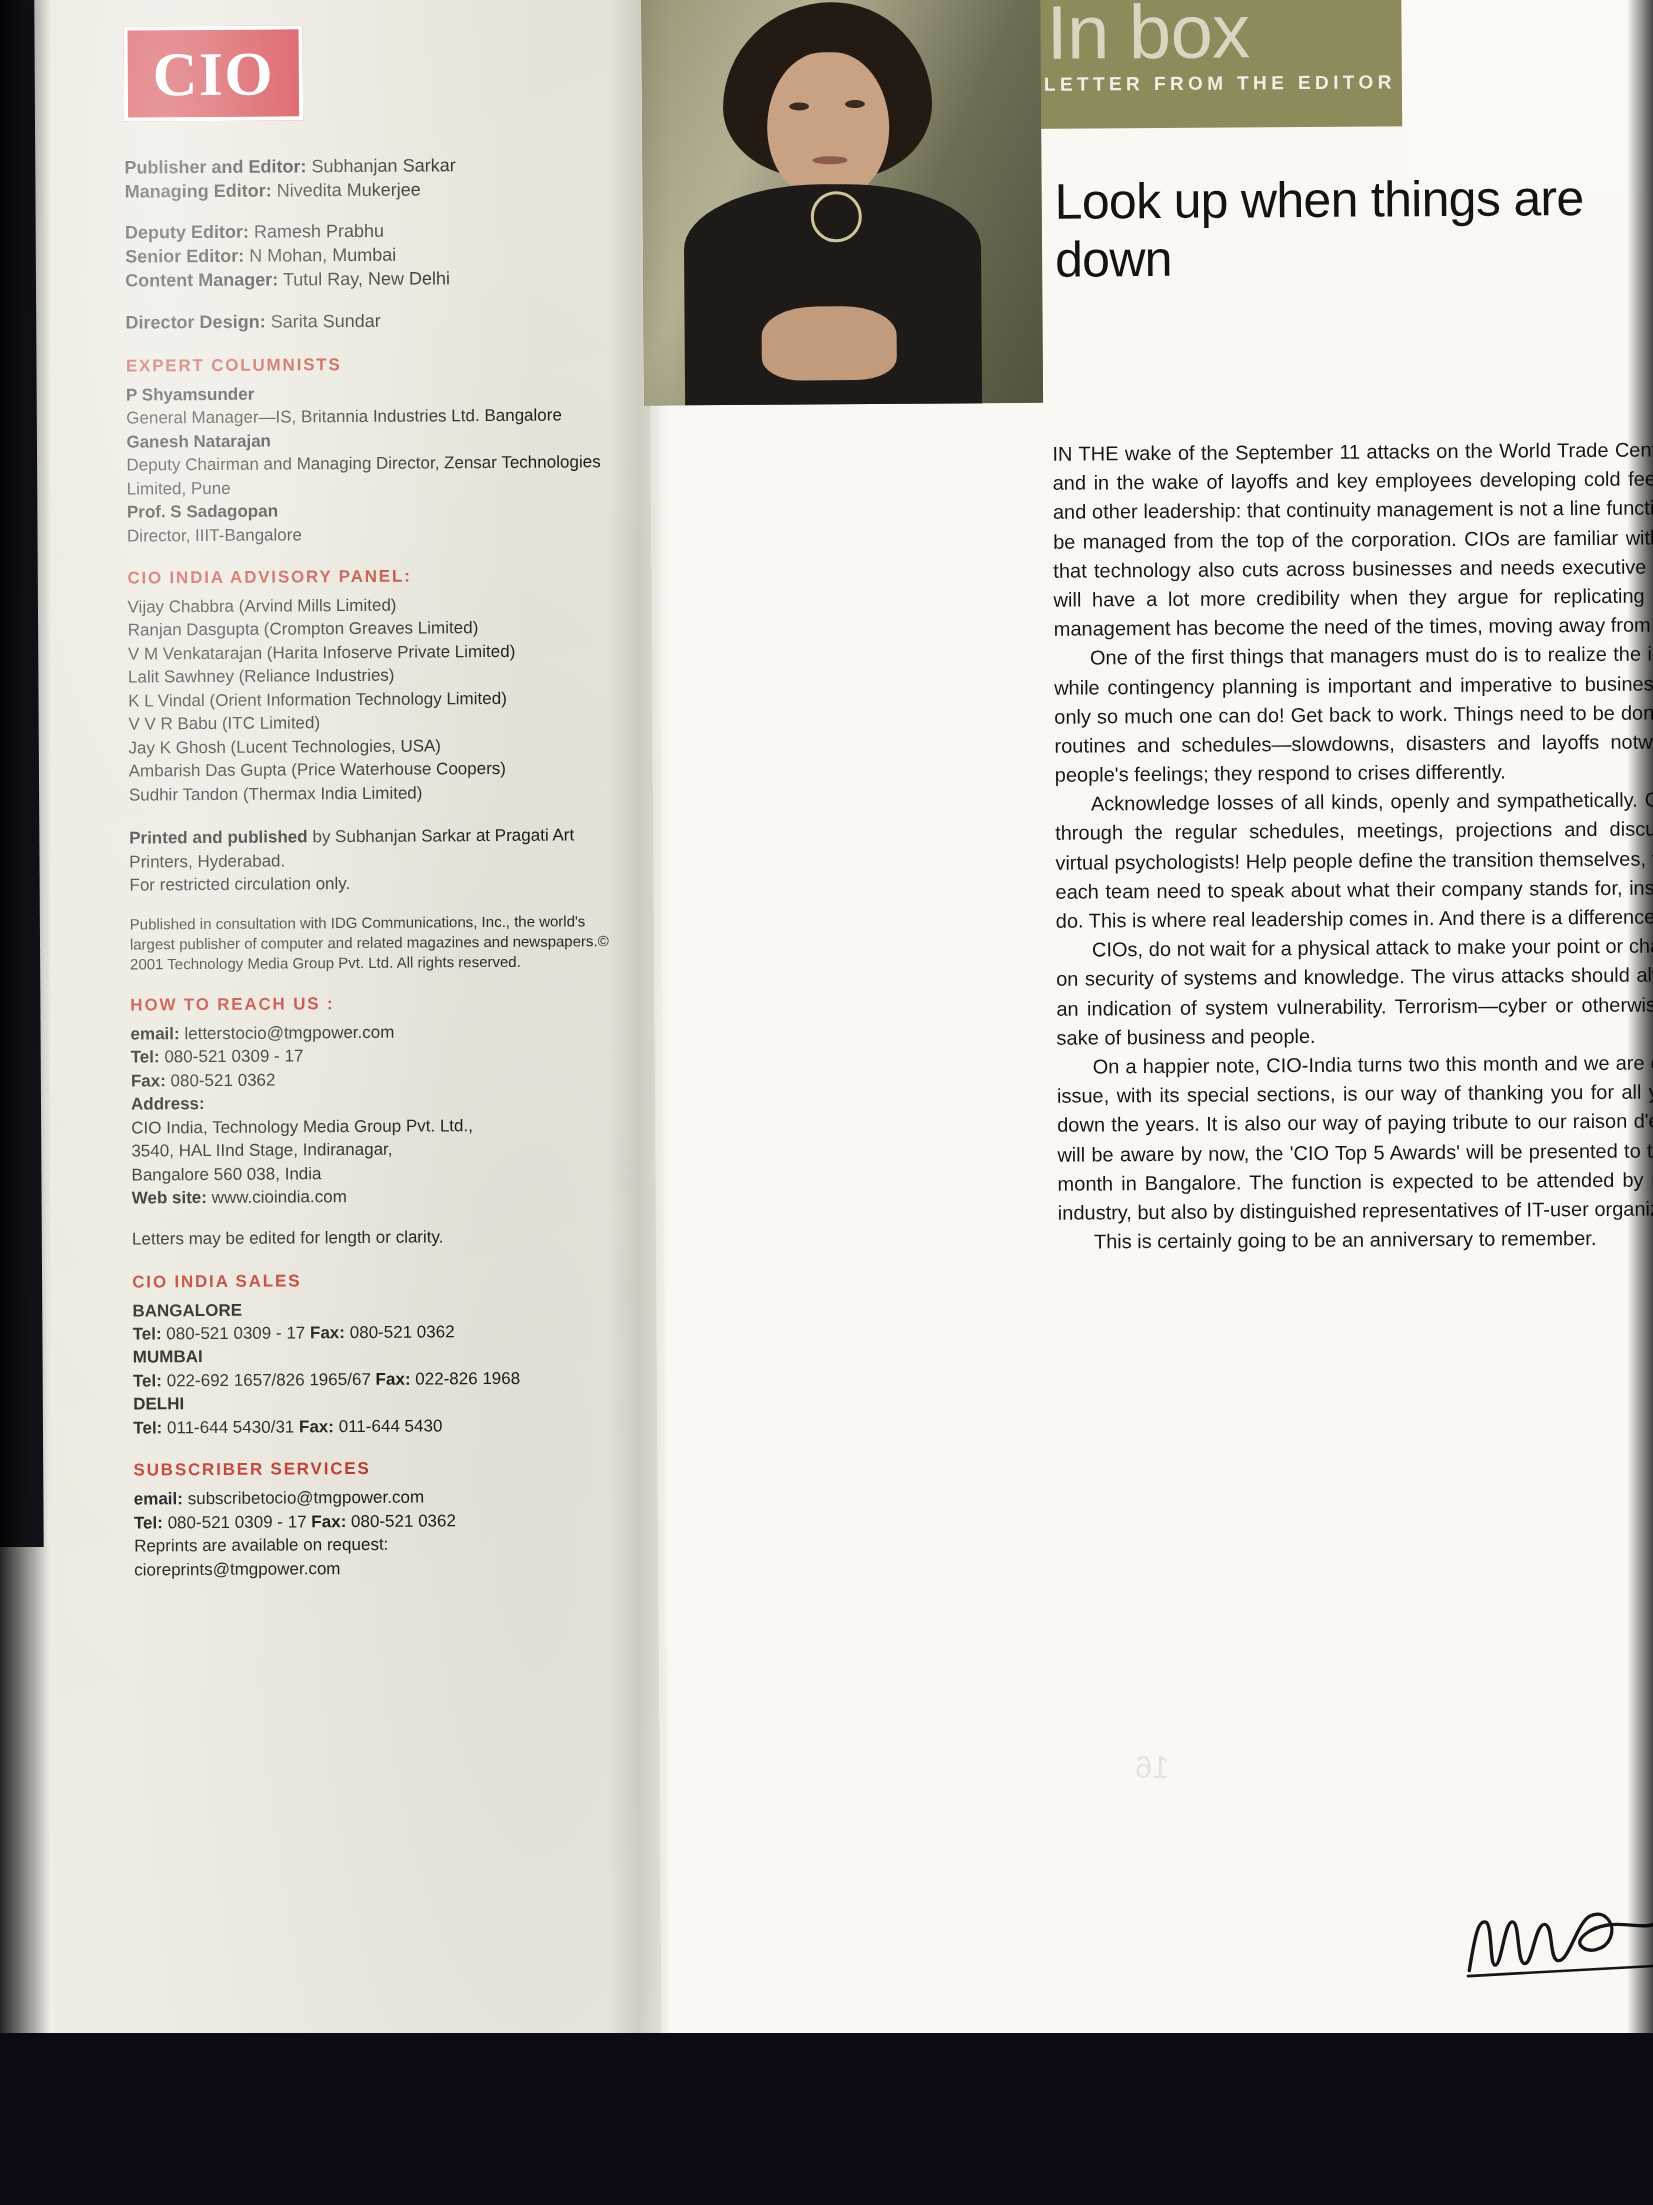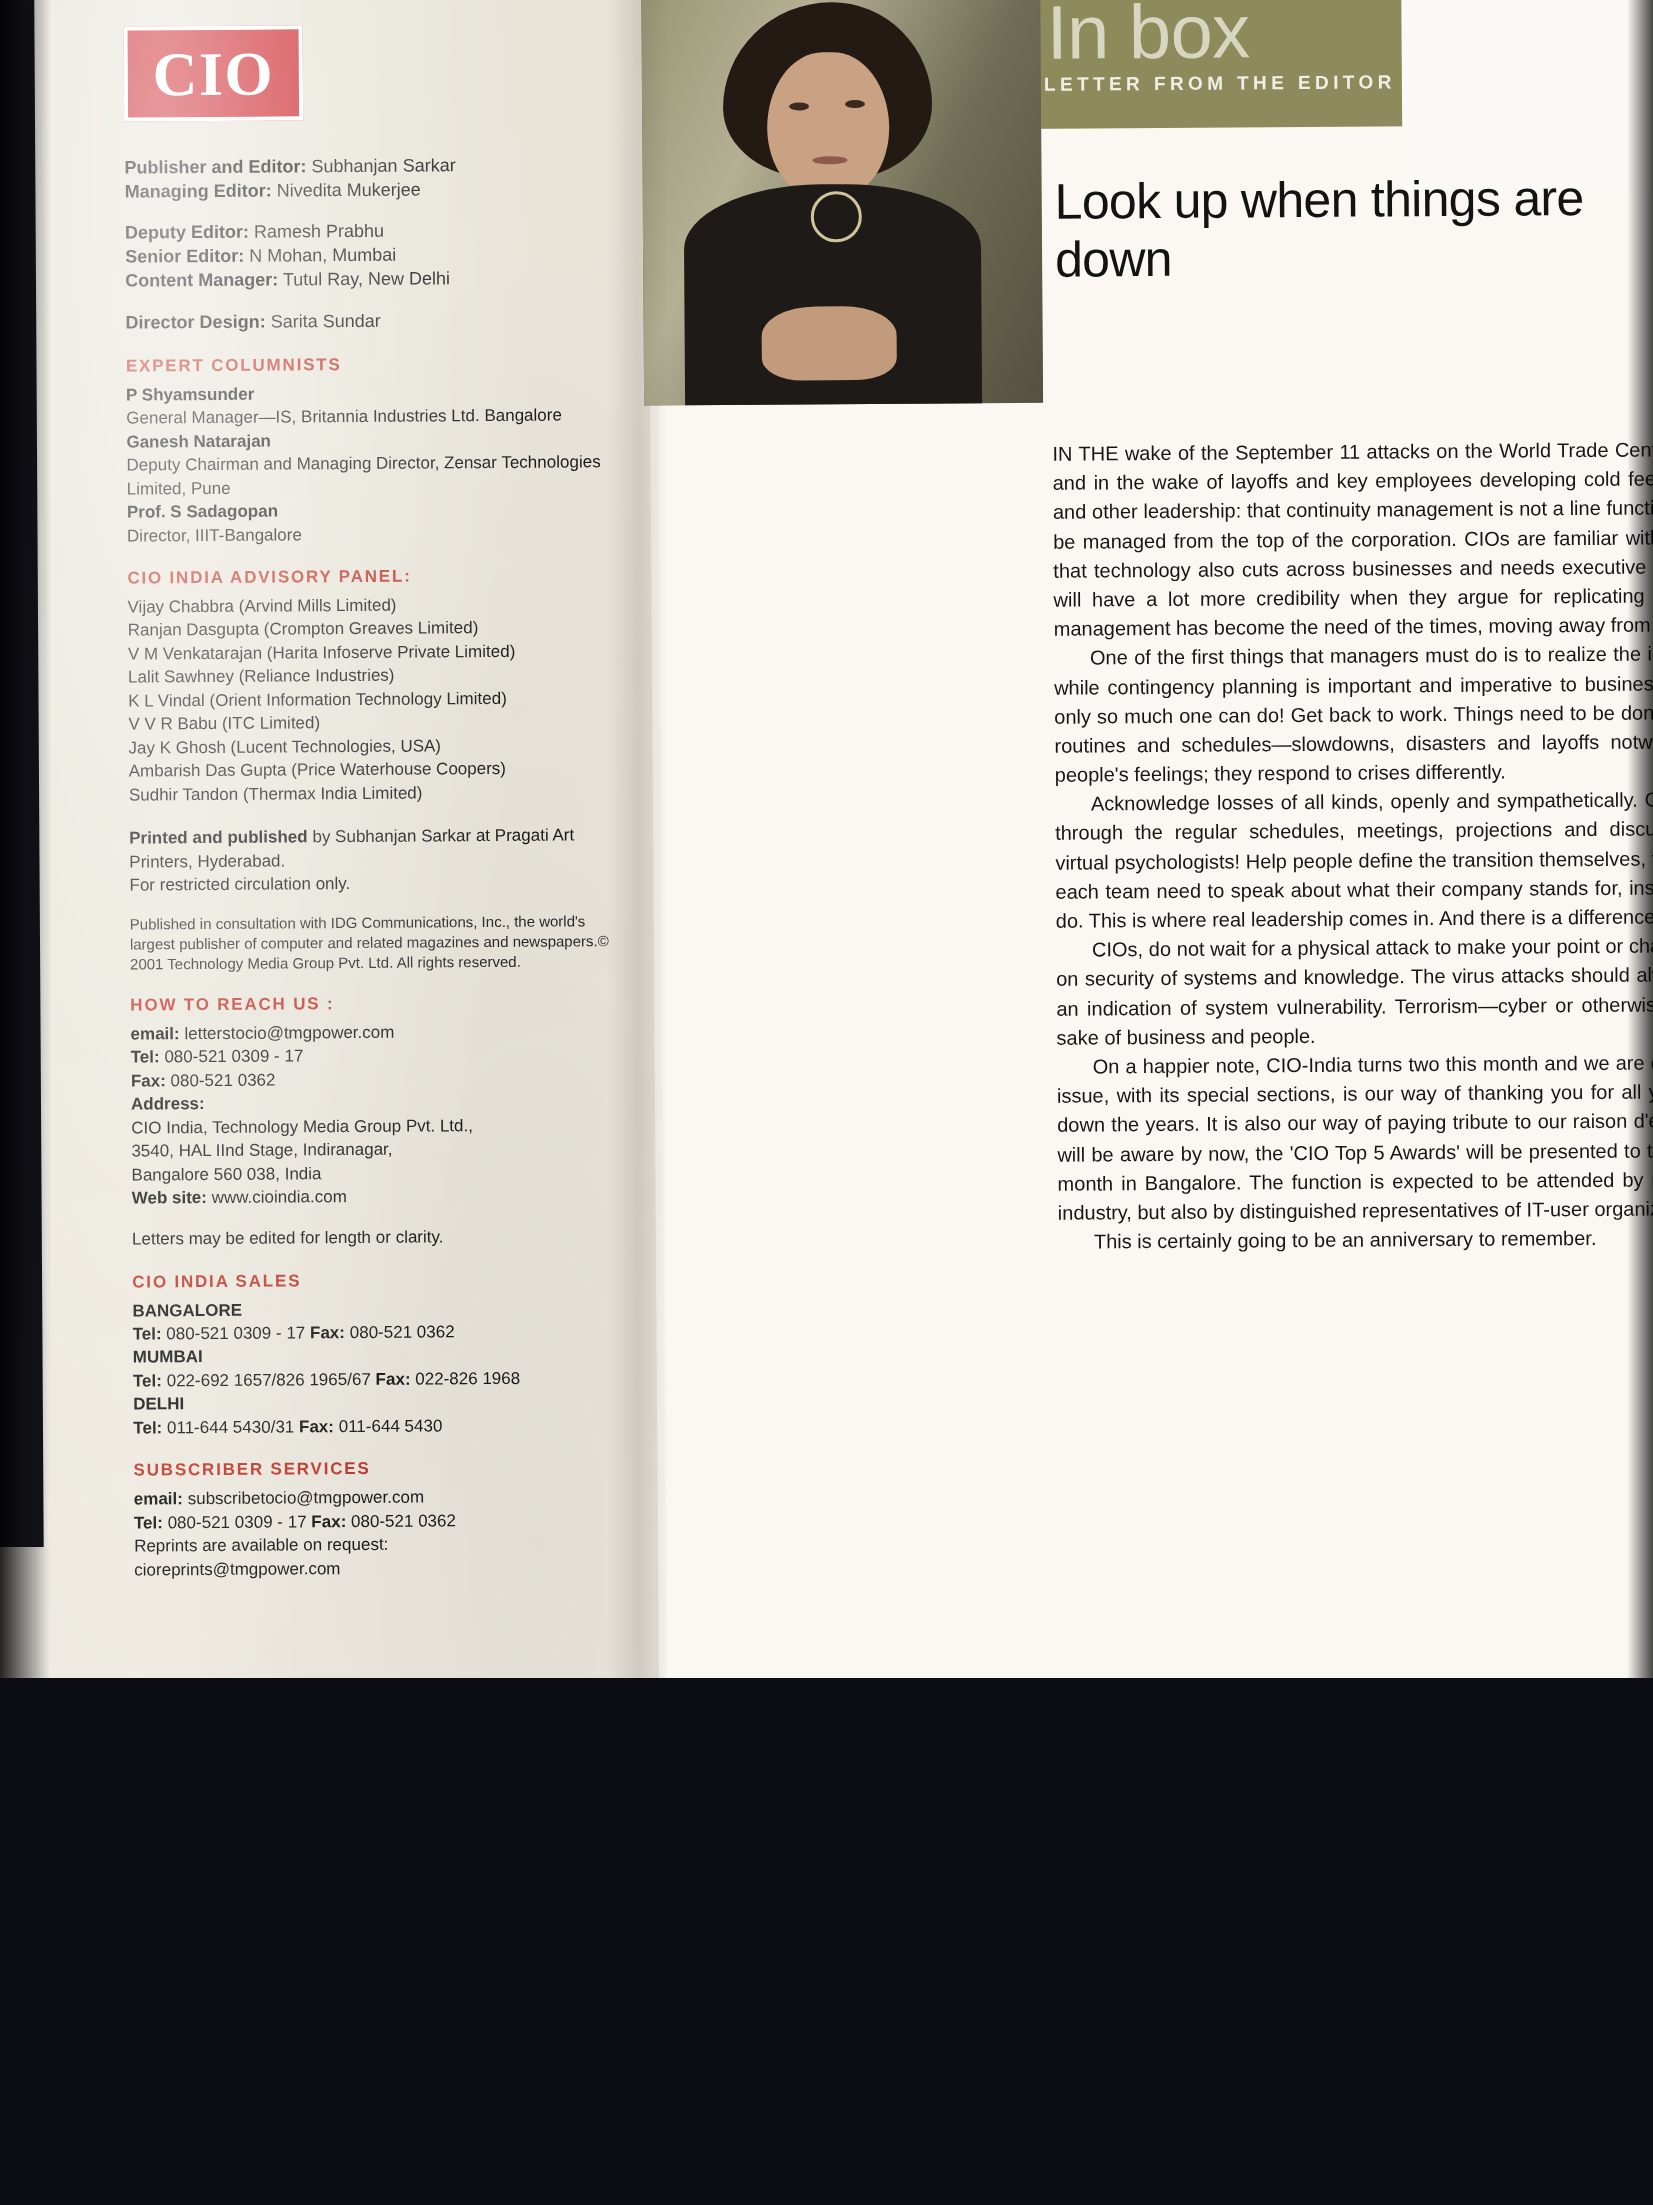--- a/index.html
+++ b/index.html
@@ -9,21 +9,21 @@
   }
   body {
     width: 1654px;
     height: 2205px;
     overflow: hidden;
     font-family: "Liberation Sans", sans-serif;
   }
   .page {
     position: relative;
     width: 1654px;
-    height: 1678px;
+    height: 2033px;
     background: #1b1b26;
     overflow: hidden;
   }
 
   
   .sheet {
     position: absolute;
     left: 41px;
     top: -8px;
     width: 1635px;

